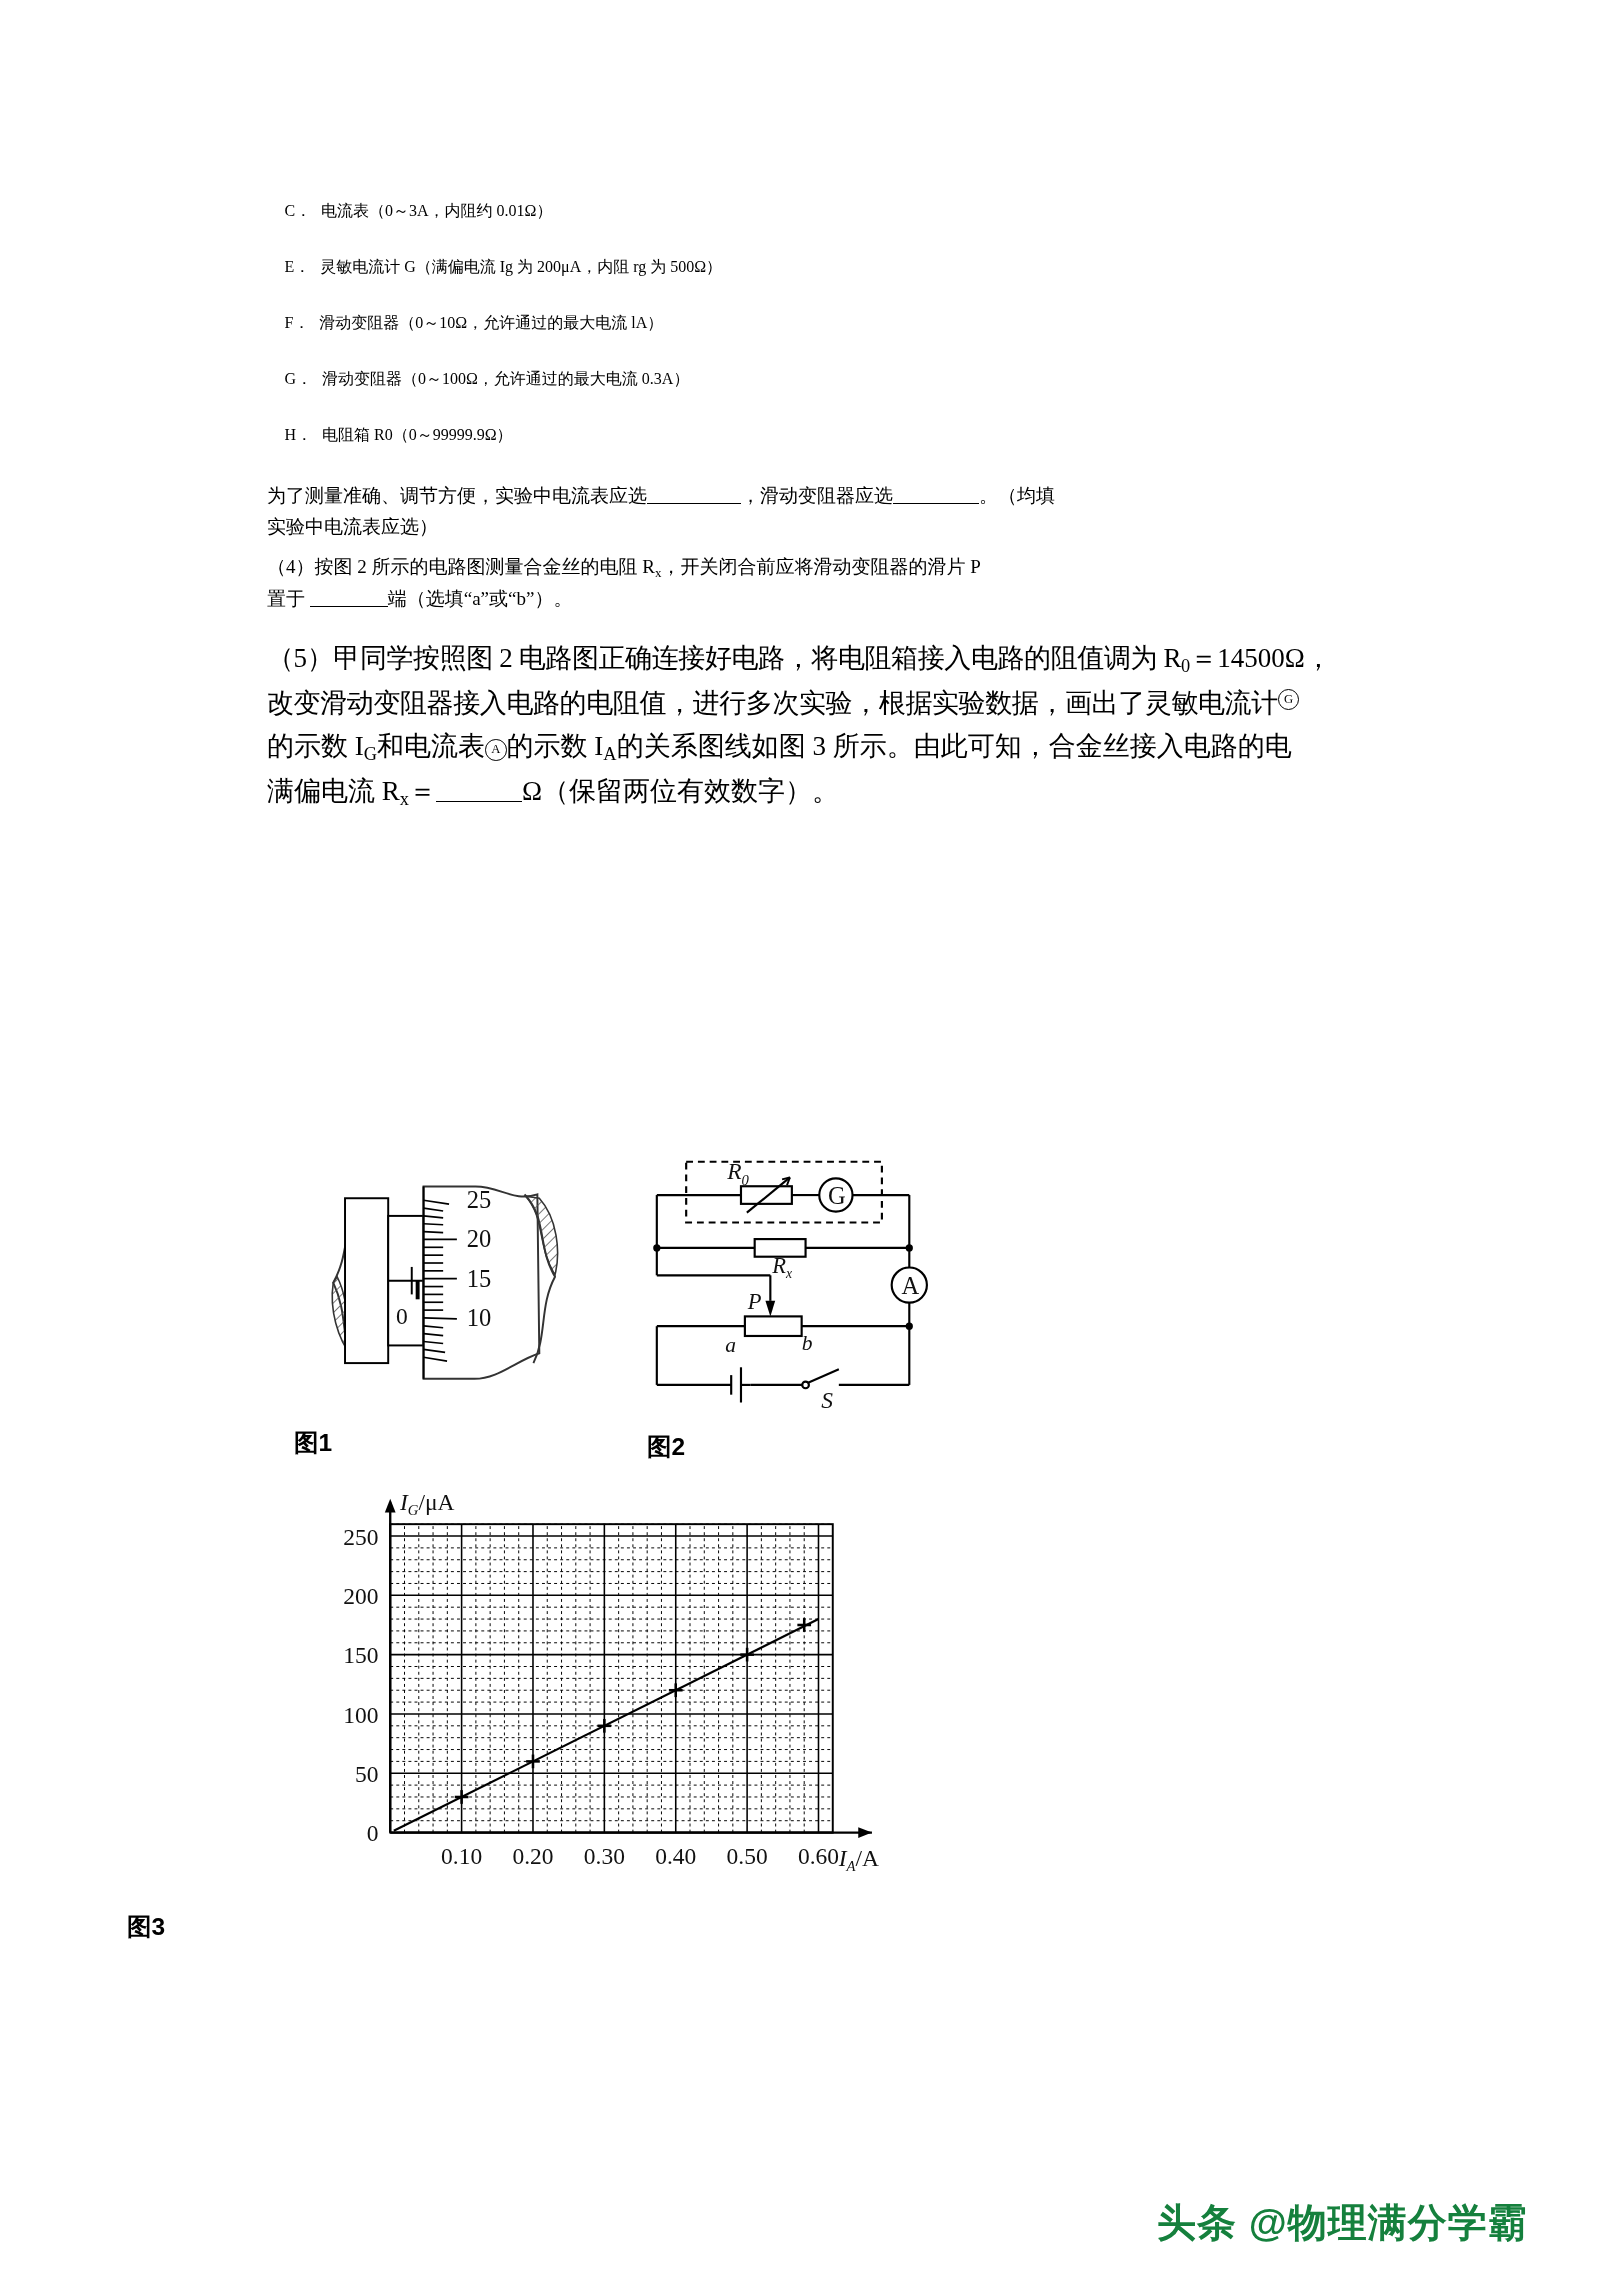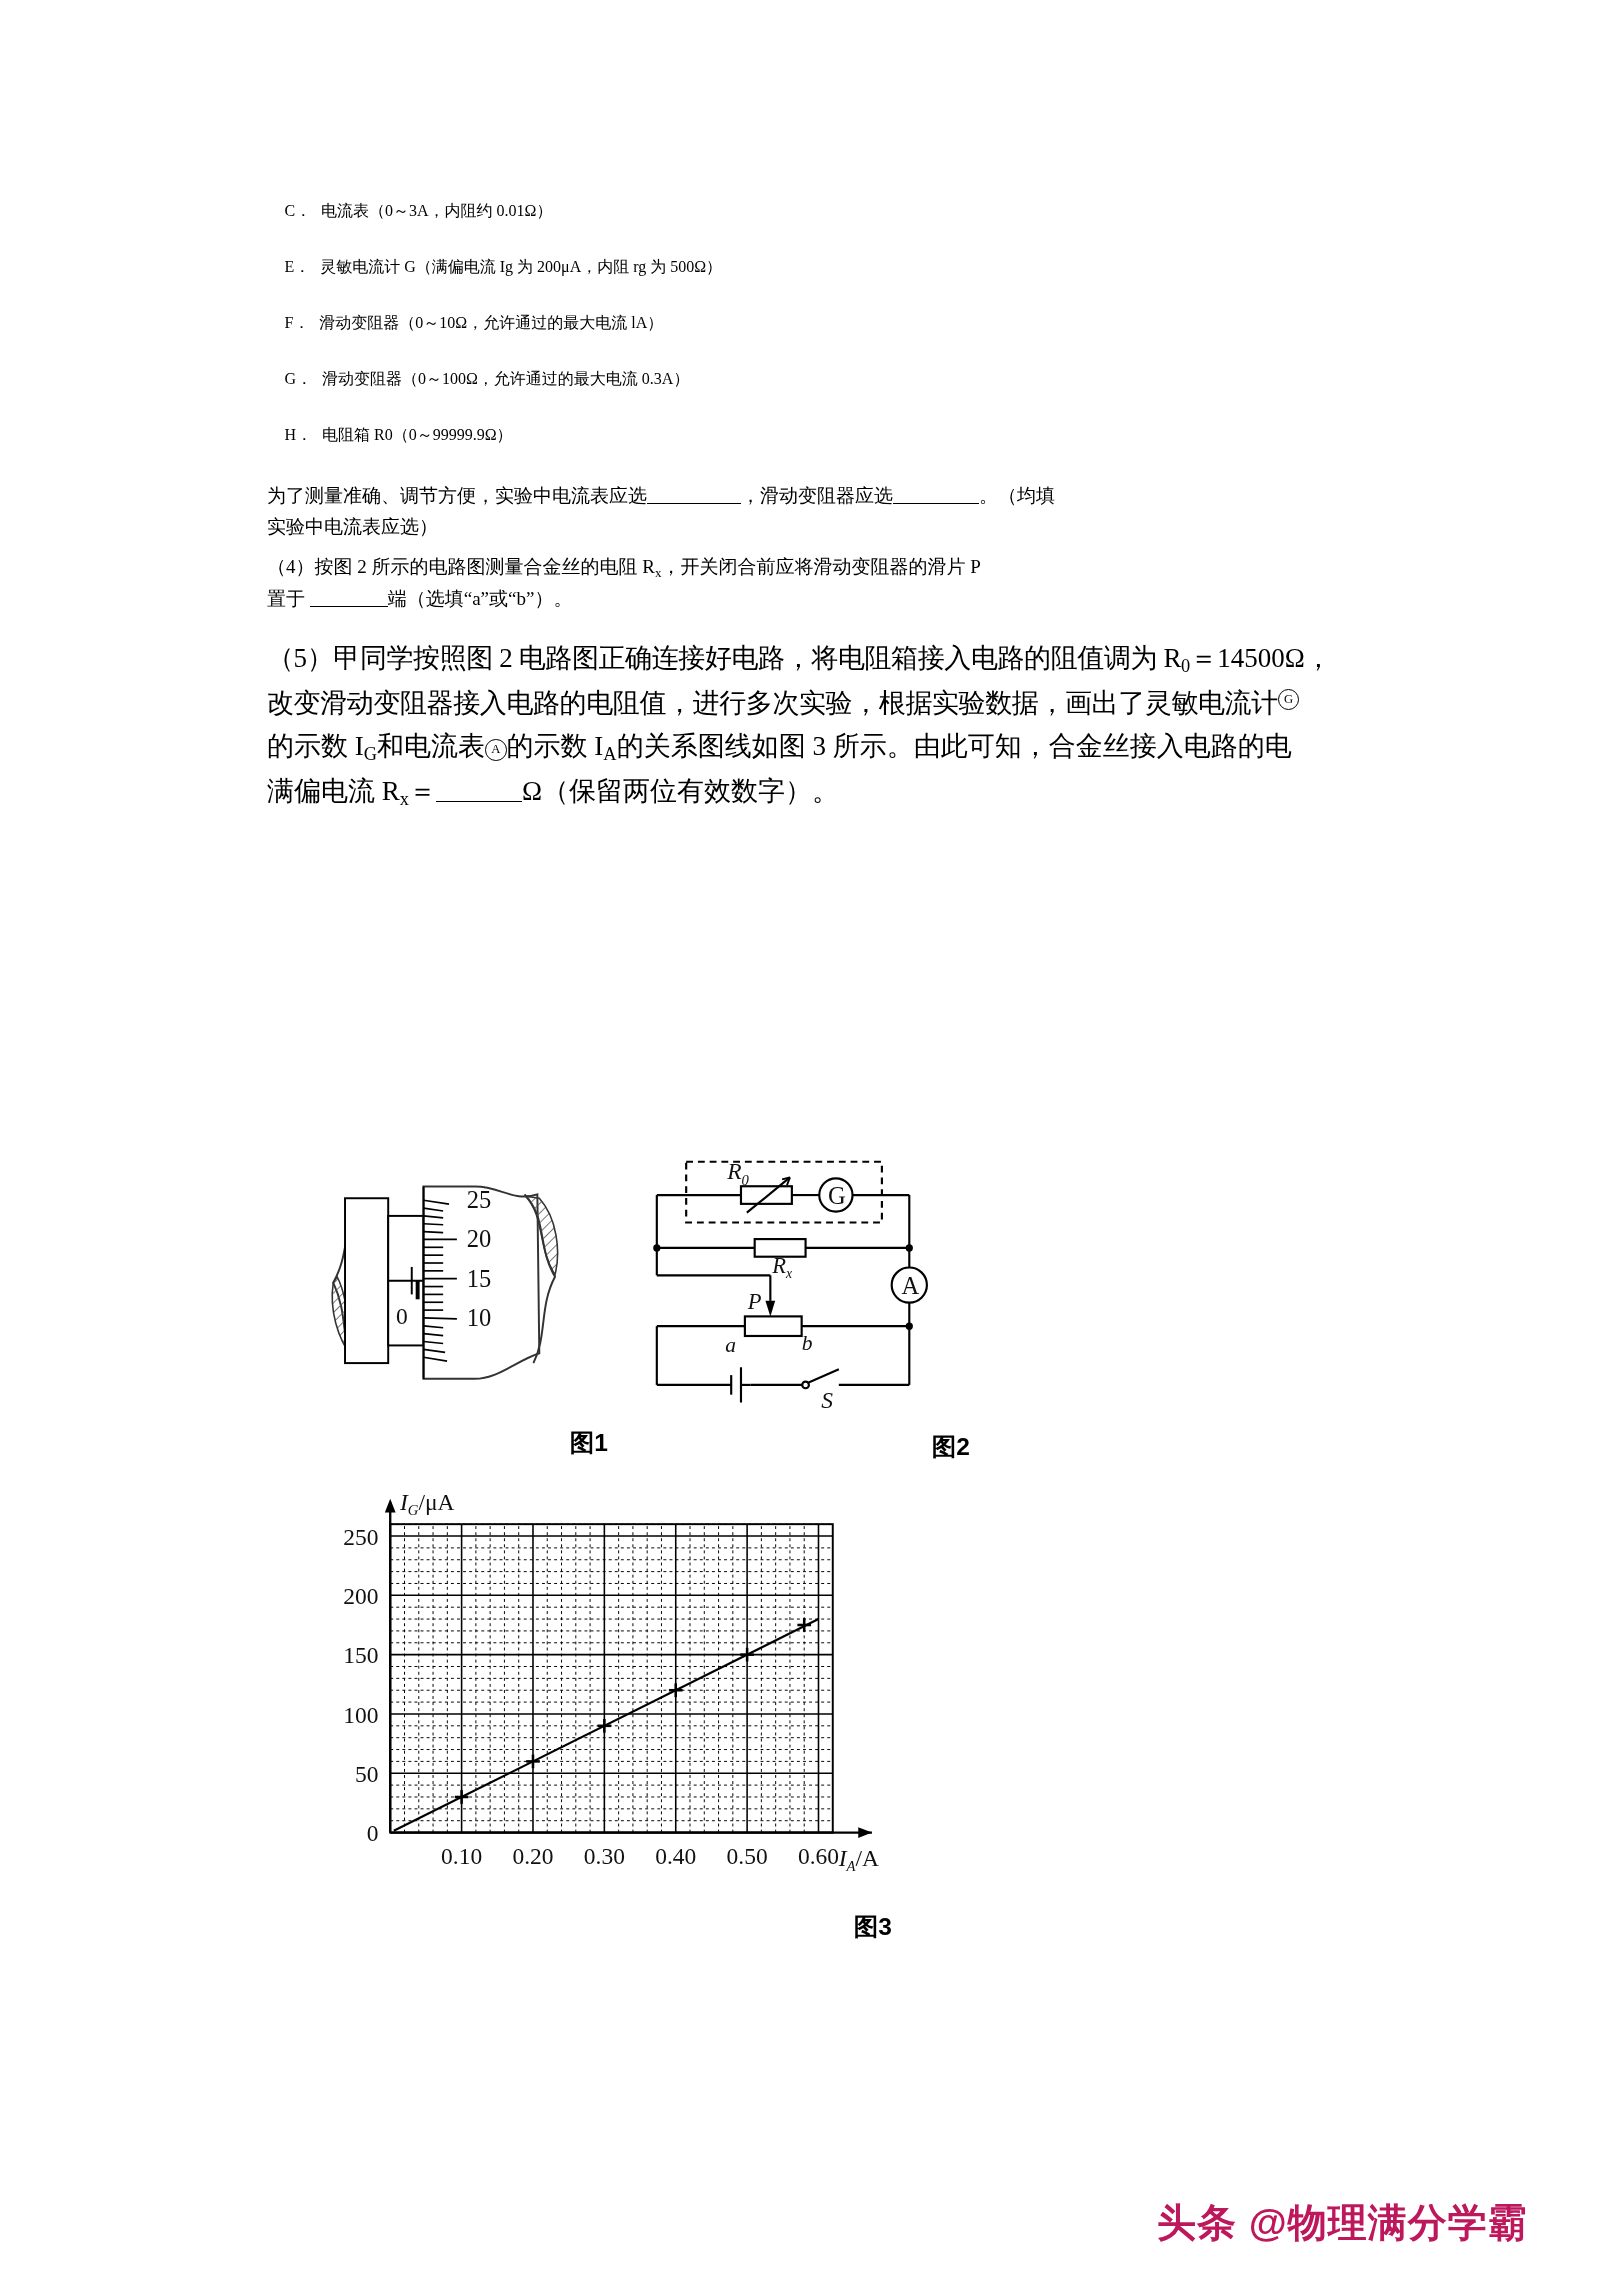--- a/index.html
+++ b/index.html
@@ -42,21 +42,21 @@
     line-height:18.6px;
     text-align:center;
     vertical-align:2px;
     font-family:"Liberation Serif",serif;
   }
   .circ-sup { vertical-align:8.8px; }
 
   
   .figrow { position:absolute; left:0; top:1152px; width:1620px; height:323px; }
   .figcap {
-    text-align:right;
+    text-align:left;
     font-size:24.5px;
     font-family:"Liberation Sans","DejaVu Sans",sans-serif;
     font-weight:bold;
     margin-top:3.9px;
   }
 
   #fig1wrap { position:absolute; left:294px; top:4.9px; width:314px; }
   #fig2wrap { position:absolute; left:647px; top:0px;  width:323px; }
   #fig3wrap { position:absolute; left:284px; top:1485px; width:608px; }
 
@@ -66,21 +66,21 @@
   .footer {
     position:absolute; left:0; top:2098px; width:1620px;
     text-align:center; font-size:24.5px;
   }
   .footer b { font-weight:bold; }
 
   .watermark {
     position:absolute; left:1157px; top:2196px;
     font-family:"Liberation Sans","DejaVu Sans",sans-serif;
     font-size:39px; font-weight:bold;
-    color:#be185d;
+    color:#15803d;
     letter-spacing:1px;
     white-space:nowrap;
   }
 </style>
 </head>
 <body>
 
 <div class="page">
 
   <div class="textblock">

